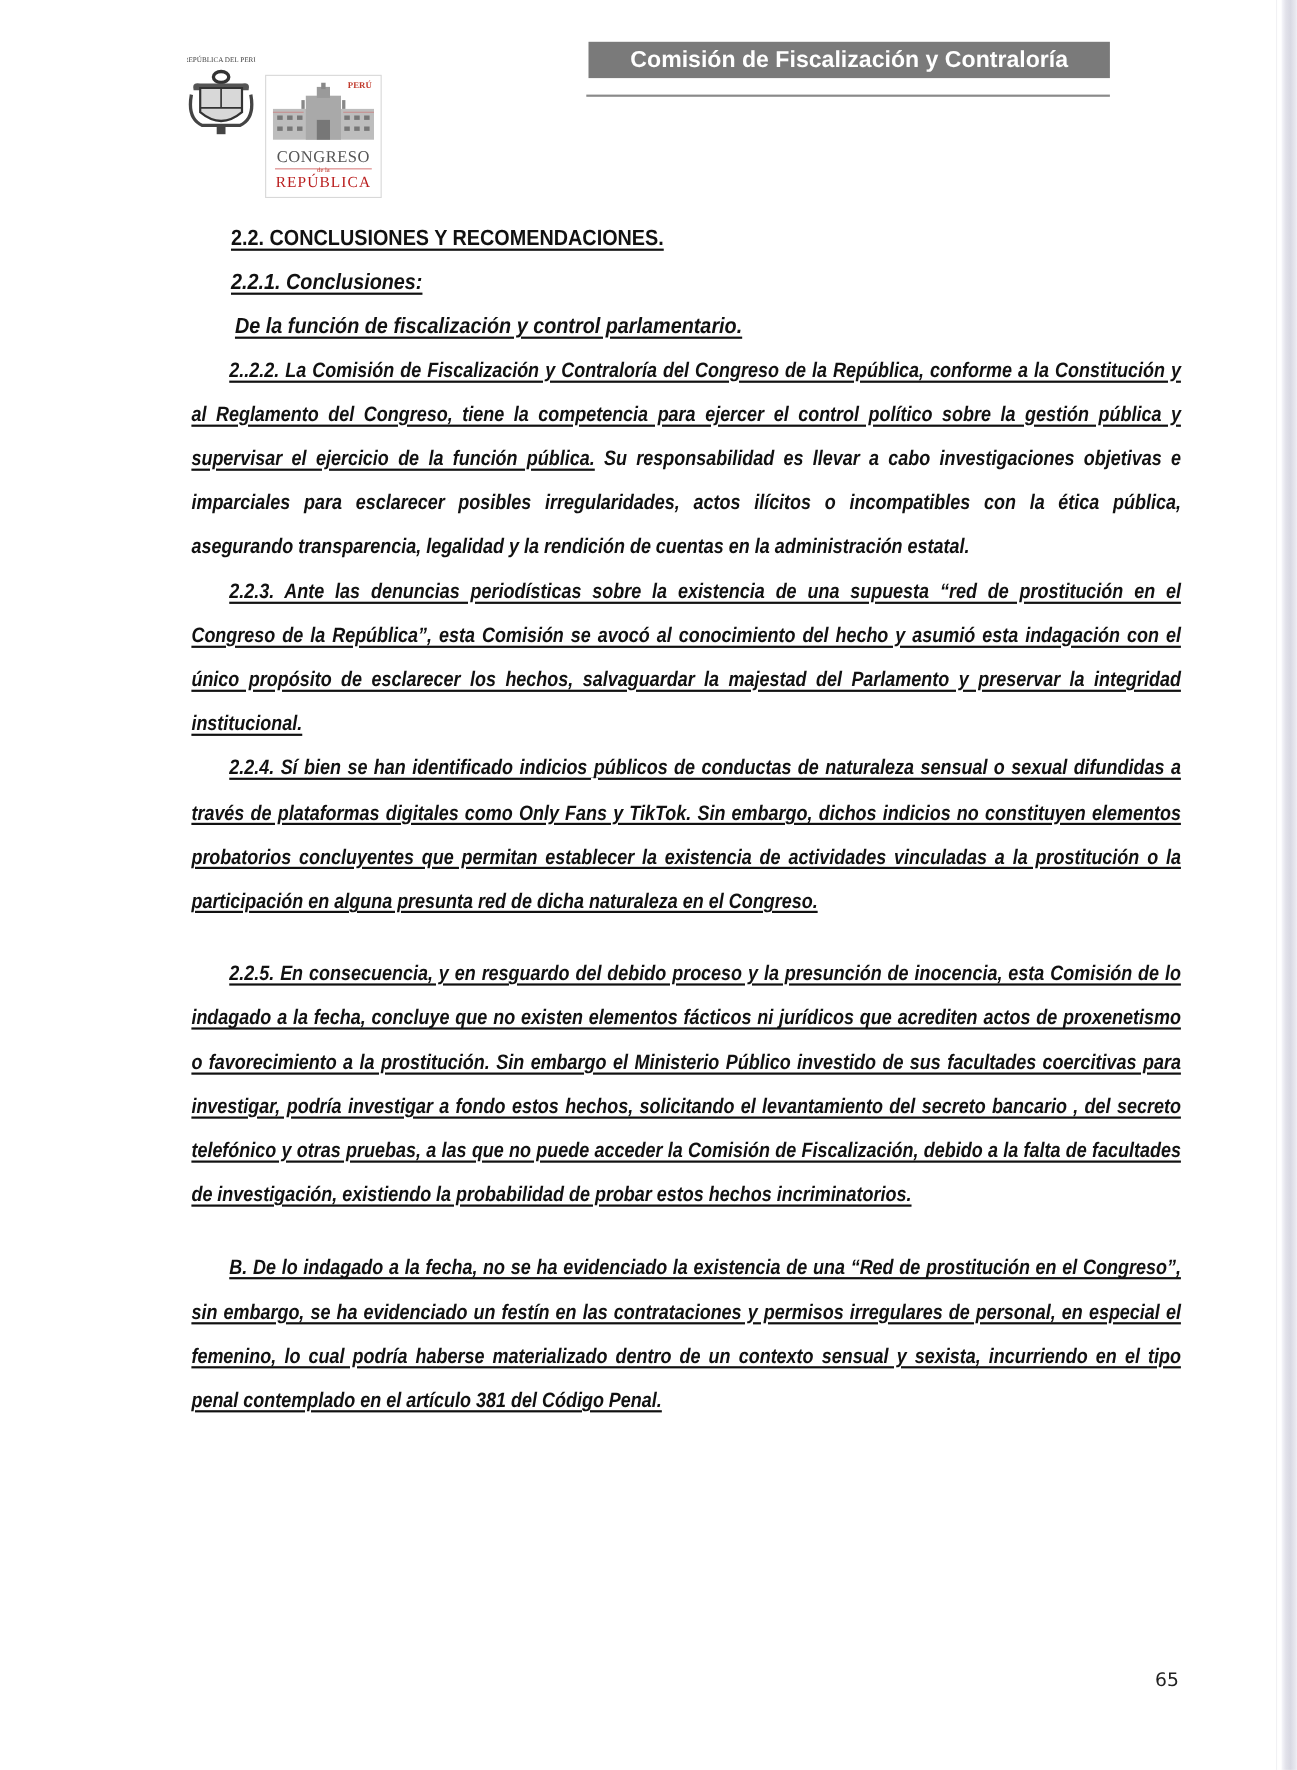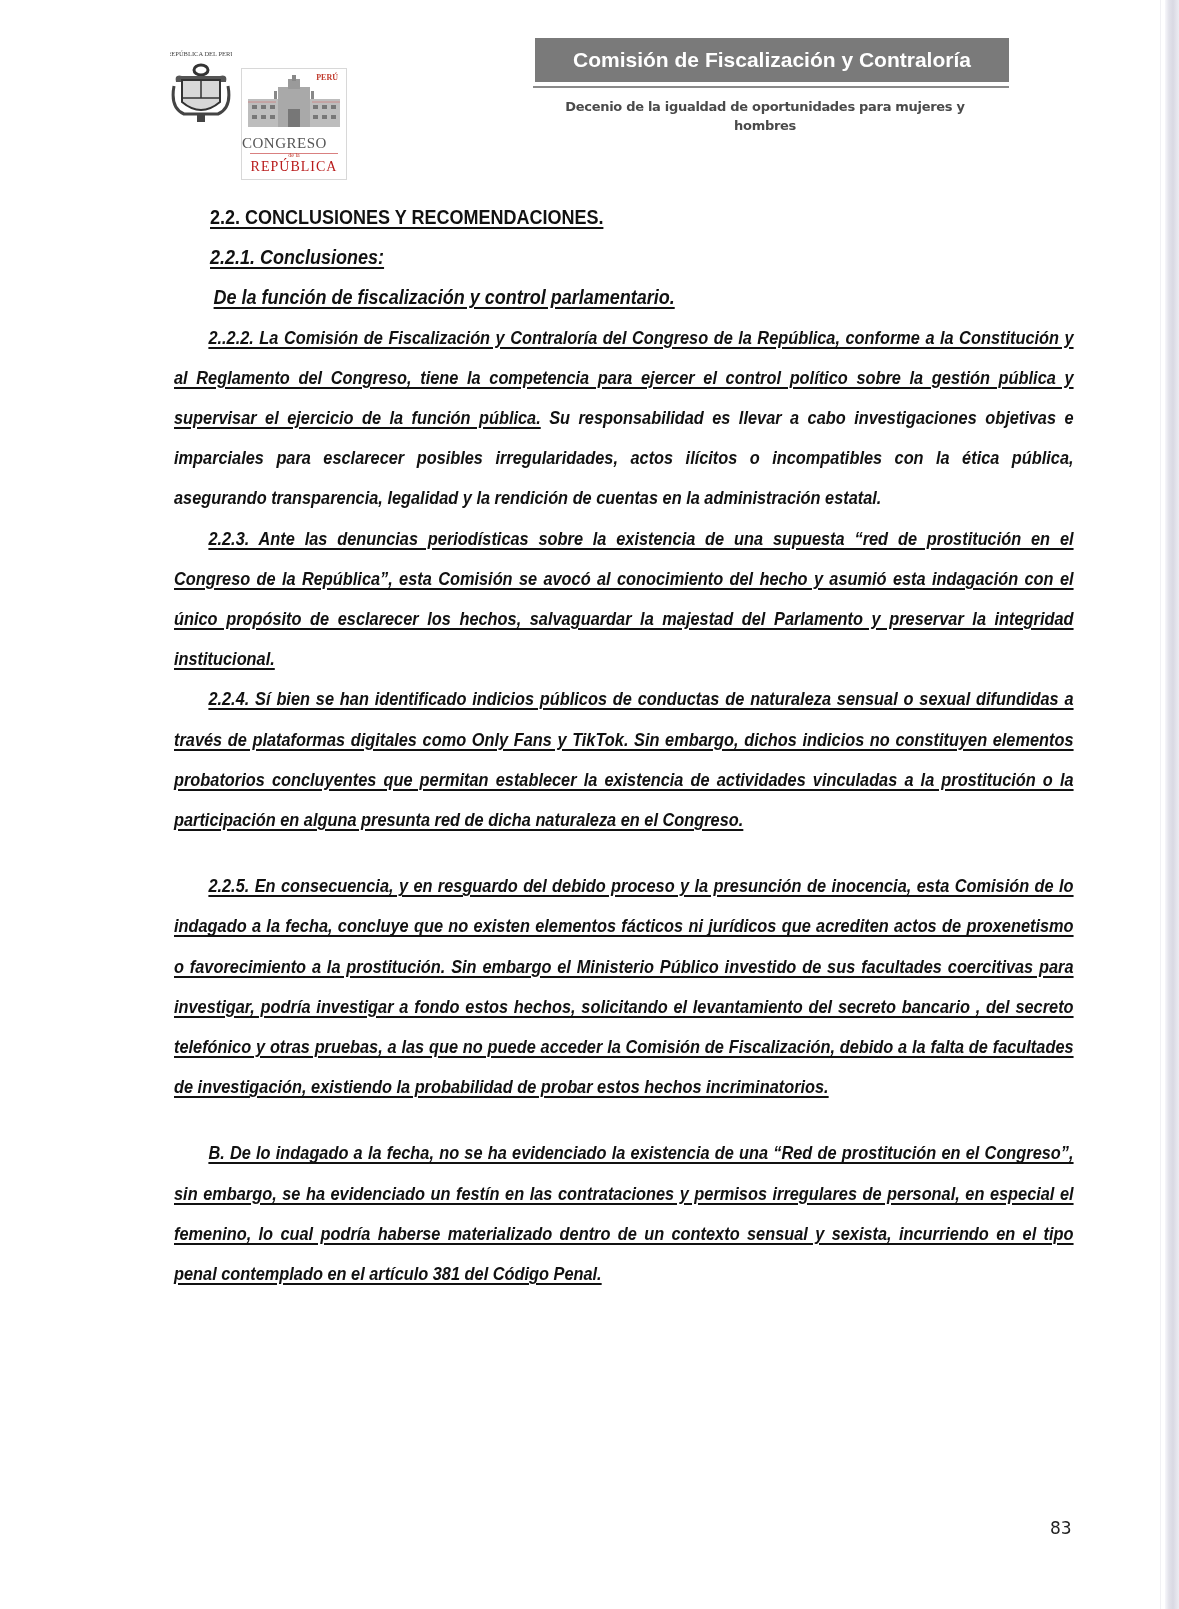--- a/index.html
+++ b/index.html
@@ -21,34 +21,34 @@
   .logo-box {
     position: absolute; left: 241px; top: 28px; width: 104px; height: 110px;
     border: 1px solid #d8d8d8; background: #fff; margin-top: 40px;
   }
   .logo-building { position: absolute; left: 6px; top: 6px; width: 92px; height: 54px; }
   .logo-peru {
     position: absolute; right: 8px; top: 4px; font-size: 8px; font-weight: bold; color: #c0392b;
     font-family: "Liberation Serif", serif;
   }
   .logo-congreso {
-    position: absolute; left: 0; right: 0; top: 66px; text-align: left;
+    position: absolute; left: 0; right: 0; top: 66px; text-align: center;
     font-family: "Liberation Serif", serif; font-size: 15px; color: #555; letter-spacing: 0.5px;
   }
   .logo-dela {
     position: absolute; left: 0; right: 0; top: 83px; text-align: center;
     font-family: "Liberation Serif", serif; font-size: 6px; color: #c0392b;
   }
   .logo-redline1 { position: absolute; left: 8px; right: 8px; top: 84px; height: 1px; background: #d98080; }
   .logo-republica {
     position: absolute; left: 0; right: 0; top: 90px; text-align: center;
     font-family: "Liberation Serif", serif; font-size: 14px; color: #b91c1c; letter-spacing: 1px;
   }
   .commission-bar {
-    position: absolute; left: 535px; top: 38px; width: 474px; height: 44px;
+    position: absolute; left: 535px; top: 38px; width: 474px; height: 33px;
     background: #7a7a7a;
     color: #fff; font-size: 21px; font-weight: bold;
     display: flex; align-items: center; justify-content: center;
   }
   .commission-underline { position: absolute; left: 533px; top: 86px; width: 476px; height: 2px; background: #8a8a8a; }
   .decenio {
     position: absolute; left: 540px; top: 97px; width: 450px; text-align: center;
     font-size: 13px; font-weight: bold; color: #4a4a4a; line-height: 19px;
     font-family: "DejaVu Sans", sans-serif; letter-spacing: -0.3px;
   }
@@ -123,21 +123,20 @@
   <div class="logo-redline1"></div>
   <div class="logo-dela">de la</div>
   <div class="logo-republica">REPÚBLICA</div>
 </div>
 
 <div class="commission-bar">
   <span>Comisión de Fiscalización y Contraloría</span>
 </div>
 <div class="commission-underline"></div>
 <div class="decenio">
-  <div>Decenio de la igualdad de oportunidades para mujeres y hombres</div>
 </div>
 
 <div class="doc-body">
   <p class="h1 u">2.2. CONCLUSIONES Y RECOMENDACIONES.</p>
   <p class="h2 u ital">2.2.1. Conclusiones:</p>
   <p class="h3 u ital">De la función de fiscalización y control parlamentario.</p>
 
   <p class="just ind ital"><span class="u">2..2.2. La Comisión de Fiscalización y Contraloría del Congreso de la República, conforme a la Constitución y al Reglamento del Congreso, tiene la competencia para ejercer el control político sobre la gestión pública y supervisar el ejercicio de la función pública.</span><span> Su responsabilidad es llevar a cabo investigaciones objetivas e imparciales para esclarecer posibles irregularidades, actos ilícitos o incompatibles con la ética pública, asegurando transparencia, legalidad y la rendición de cuentas en la administración estatal.</span></p>
 
   <p class="just ind ital"><span class="u">2.2.3. Ante las denuncias periodísticas sobre la existencia de una supuesta “red de prostitución en el Congreso de la República”, esta Comisión se avocó al conocimiento del hecho y asumió esta indagación con el único propósito de esclarecer los hechos, salvaguardar la majestad del Parlamento y preservar la integridad institucional.</span></p>
@@ -146,13 +145,13 @@
 
   <div class="gap"></div>
 
   <p class="just ind ital"><span class="u">2.2.5.  En consecuencia, y en resguardo del debido proceso y la presunción de inocencia, esta Comisión de lo indagado a la fecha, concluye que no existen elementos fácticos ni jurídicos que acrediten actos de proxenetismo o favorecimiento a la prostitución. Sin embargo el Ministerio Público investido de sus facultades coercitivas para investigar, podría investigar a fondo estos hechos, solicitando el levantamiento del secreto bancario , del secreto telefónico y otras pruebas, a las que no  puede acceder la Comisión de Fiscalización, debido a la falta de facultades de investigación, existiendo la probabilidad de  probar estos hechos incriminatorios.</span></p>
 
   <div class="gap"></div>
 
   <p class="just ind ital"><span class="u">B.  De lo indagado a la fecha, no se ha evidenciado la existencia de una “Red de prostitución en el Congreso”, sin embargo, se ha evidenciado un festín en las contrataciones y permisos irregulares de personal, en especial el femenino, lo cual podría haberse materializado dentro de un contexto sensual y sexista, incurriendo en el tipo penal contemplado en el artículo 381 del Código Penal.</span></p>
 </div>
 
-<div class="page-number">83</div>
+<div class="page-number">65</div>
 
 </body></html>

